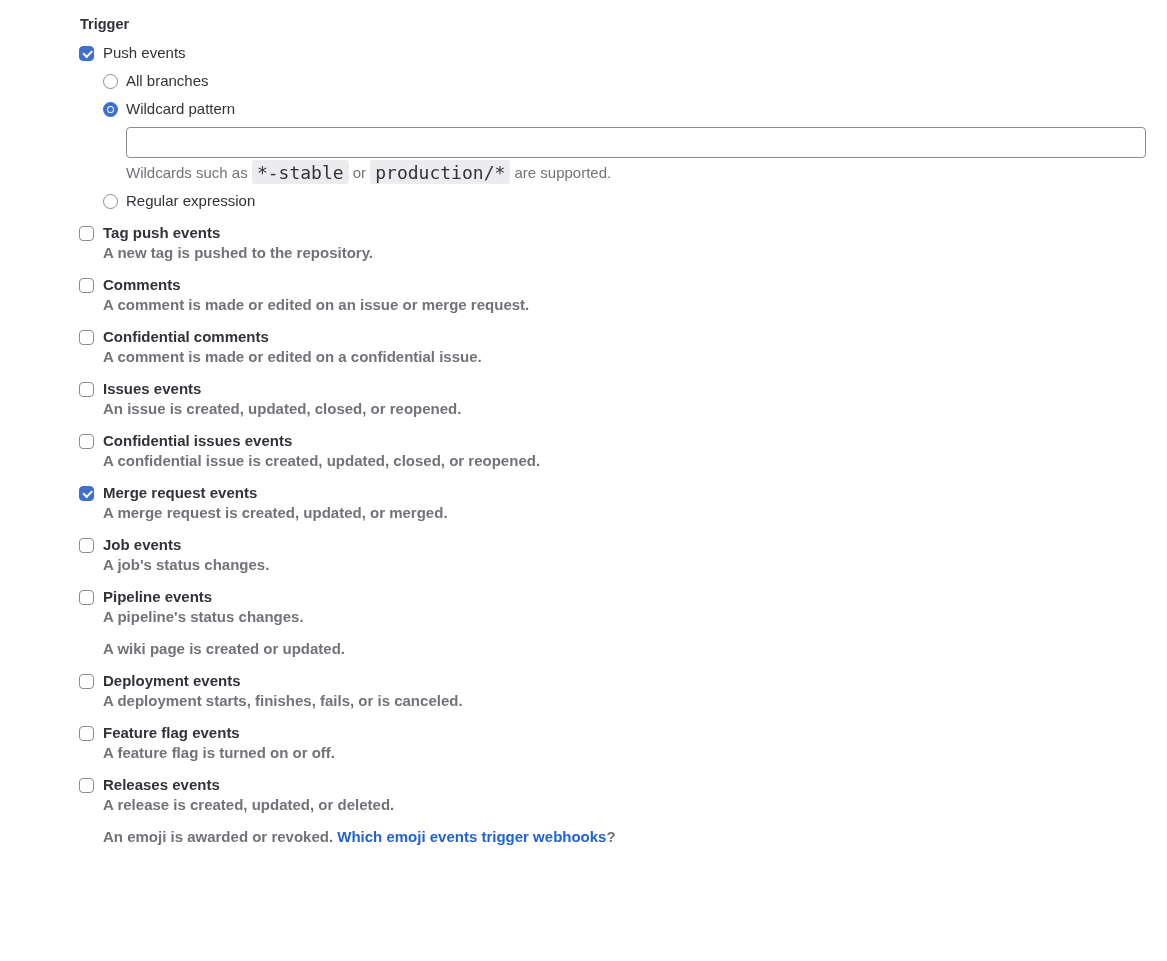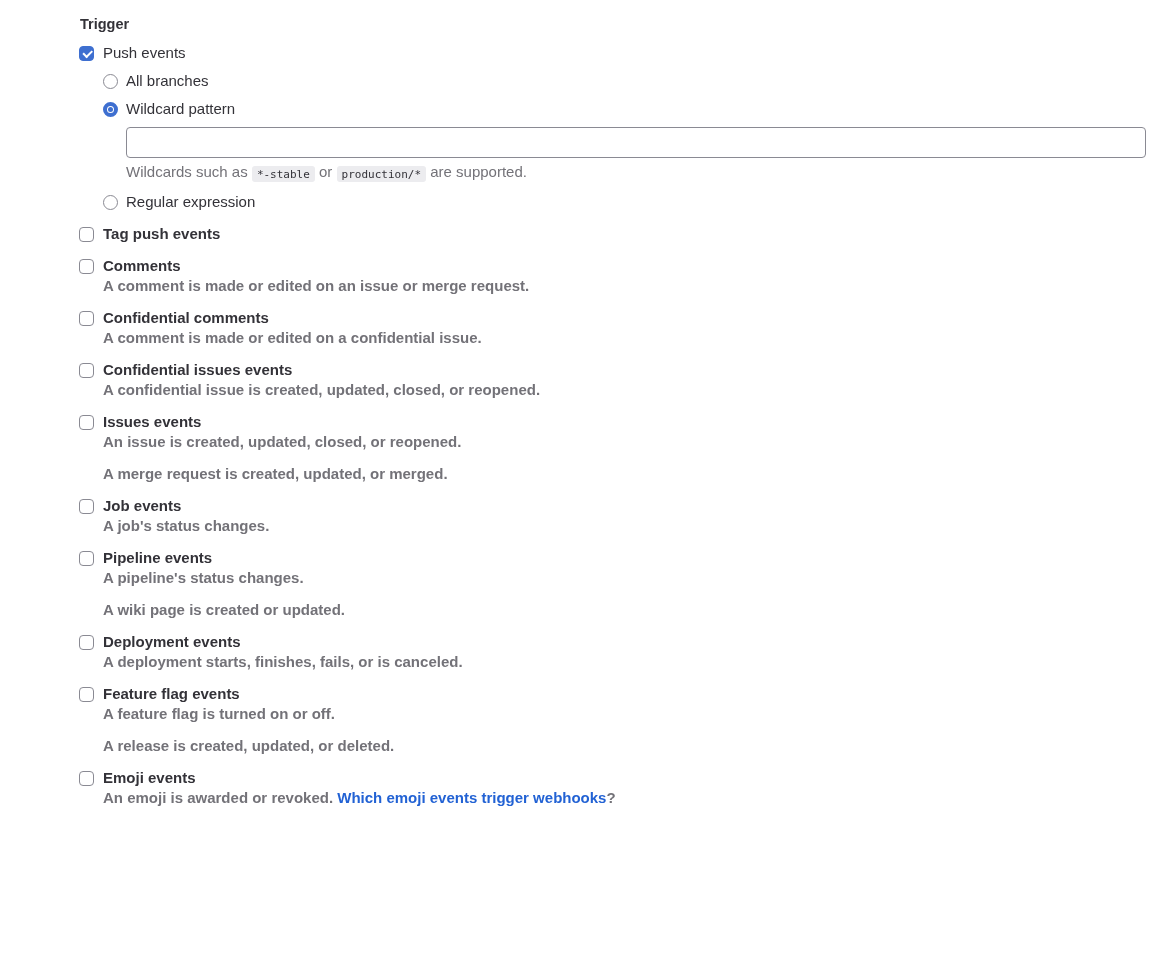--- a/index.html
+++ b/index.html
@@ -42,21 +42,21 @@
   .radio-row{display:flex;align-items:flex-start;margin-bottom:8px;}
   .wildcard-block{margin-left:23px;}
   .wildcard-input{
     display:block;width:1020px;height:31px;margin:6px 0 4px 0;padding:0 10px;
     border:1px solid var(--border);border-radius:4px;background:#fff;
     font-family:"Liberation Sans",sans-serif;font-size:15px;color:var(--text);outline:none;
   }
   .help-text{color:var(--muted);margin:0 0 8px 0;}
   .code-chip{
     background:var(--code-bg);border-radius:3px;padding:1.5px 5px;
-    font-family:"DejaVu Sans Mono",monospace;font-size:11px;color:var(--text);
+    font-family:"DejaVu Sans Mono",monospace;font-size:18px;color:var(--text);
   }
   .events{margin-top:12px;font-weight:bold;}
   .event-item{margin-bottom:12px;}
   .event-desc{margin-left:24px;color:var(--muted);}
   a.doc-link{color:var(--link);text-decoration:none;cursor:pointer;}
   .link-suffix{color:var(--muted);}
 </style>
 </head>
 <body>
 
@@ -94,20 +94,23 @@
     </div>
 
   </div>
 
   <div class="events" id="events-list">
   <div class="event-item">
     <div class="check-row">
       <span class="checkbox"></span>
       <span class="ctrl-label">Tag push events</span>
     </div>
+    <div class="event-desc">
+      <span>A new tag is pushed to the repository.</span>
+    </div>
   </div>
 
   <div class="event-item">
     <div class="check-row">
       <span class="checkbox"></span>
       <span class="ctrl-label">Comments</span>
     </div>
     <div class="event-desc">
       <span>A comment is made or edited on an issue or merge request.</span>
     </div>
@@ -119,38 +122,42 @@
       <span class="ctrl-label">Confidential comments</span>
     </div>
     <div class="event-desc">
       <span>A comment is made or edited on a confidential issue.</span>
     </div>
   </div>
 
   <div class="event-item">
     <div class="check-row">
       <span class="checkbox"></span>
+      <span class="ctrl-label">Issues events</span>
+    </div>
+    <div class="event-desc">
+      <span>An issue is created, updated, closed, or reopened.</span>
+    </div>
+  </div>
+
+  <div class="event-item">
+    <div class="check-row">
+      <span class="checkbox"></span>
       <span class="ctrl-label">Confidential issues events</span>
     </div>
     <div class="event-desc">
       <span>A confidential issue is created, updated, closed, or reopened.</span>
     </div>
   </div>
 
   <div class="event-item">
     <div class="check-row">
-      <span class="checkbox"></span>
-      <span class="ctrl-label">Issues events</span>
-    </div>
-    <div class="event-desc">
-      <span>An issue is created, updated, closed, or reopened.</span>
-    </div>
-  </div>
-
-  <div class="event-item">
+      <span class="checkbox checked"></span>
+      <span class="ctrl-label">Merge request events</span>
+    </div>
     <div class="event-desc">
       <span>A merge request is created, updated, or merged.</span>
     </div>
   </div>
 
   <div class="event-item">
     <div class="check-row">
       <span class="checkbox"></span>
       <span class="ctrl-label">Job events</span>
     </div>
@@ -189,30 +196,30 @@
     <div class="check-row">
       <span class="checkbox"></span>
       <span class="ctrl-label">Feature flag events</span>
     </div>
     <div class="event-desc">
       <span>A feature flag is turned on or off.</span>
     </div>
   </div>
 
   <div class="event-item">
+    <div class="check-row">
+      <span class="checkbox"></span>
+      <span class="ctrl-label">Releases events</span>
+    </div>
     <div class="event-desc">
       <span>A release is created, updated, or deleted.</span>
     </div>
   </div>
 
   <div class="event-item">
-    <div class="check-row">
-      <span class="checkbox"></span>
-      <span class="ctrl-label">Emoji events</span>
-    </div>
     <div class="event-desc">
       <span>An emoji is awarded or revoked. </span><a class="doc-link">Which emoji events trigger webhooks</a><span class="link-suffix">?</span>
     </div>
   </div>
 
 </div>
 
 </div>
 
 </body></html>

